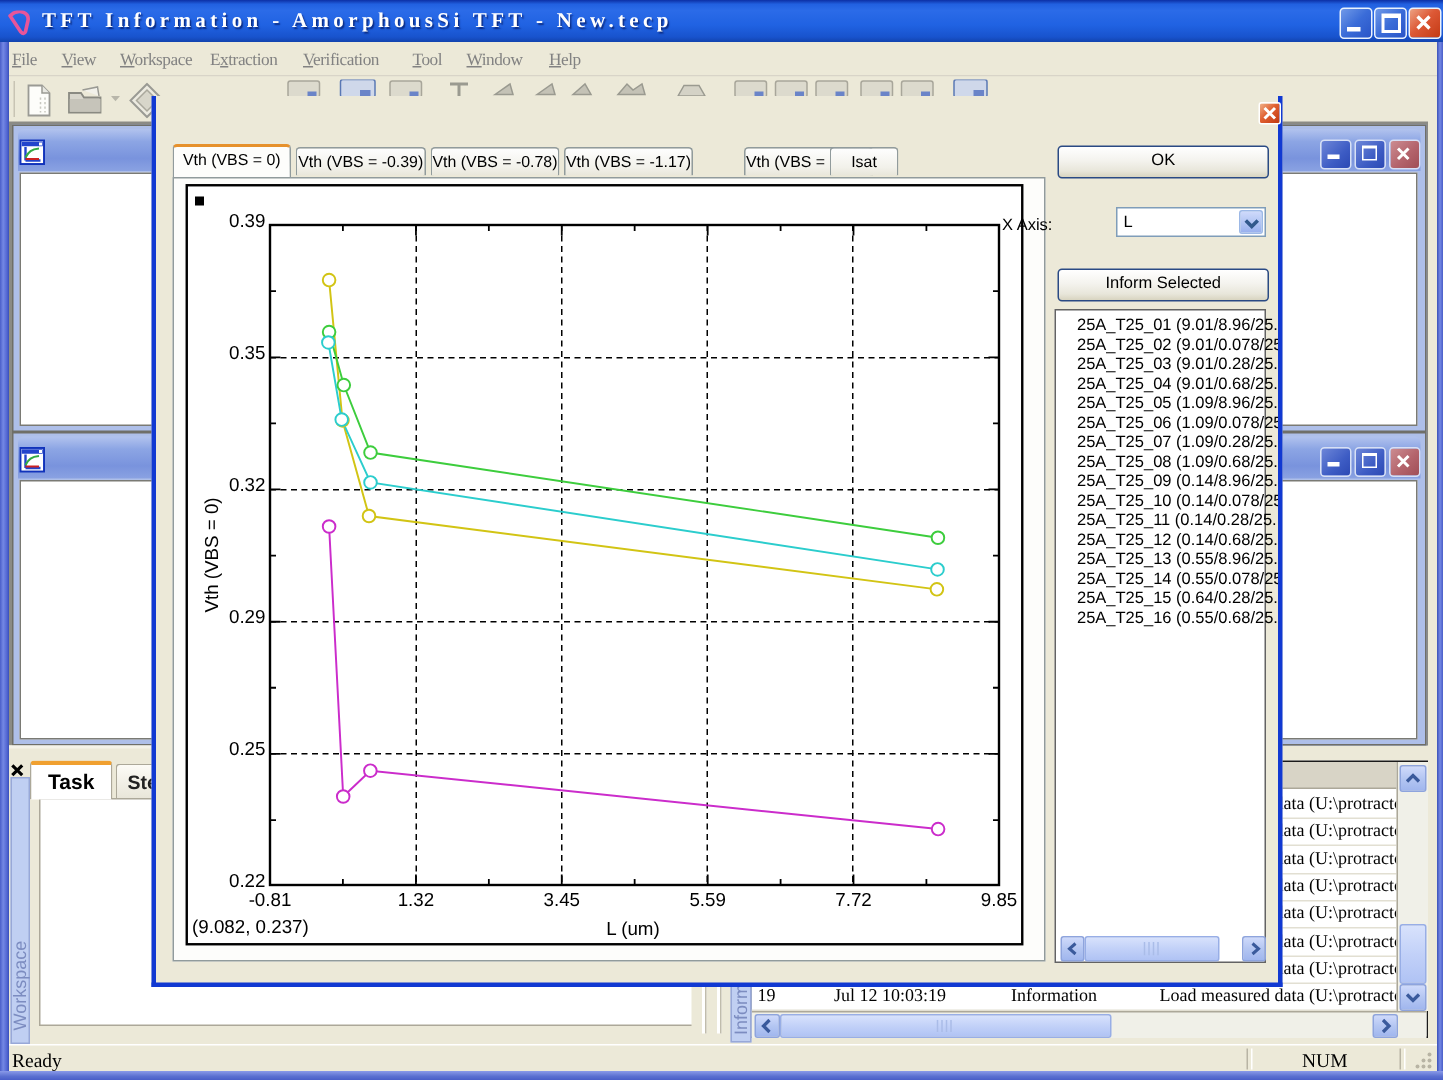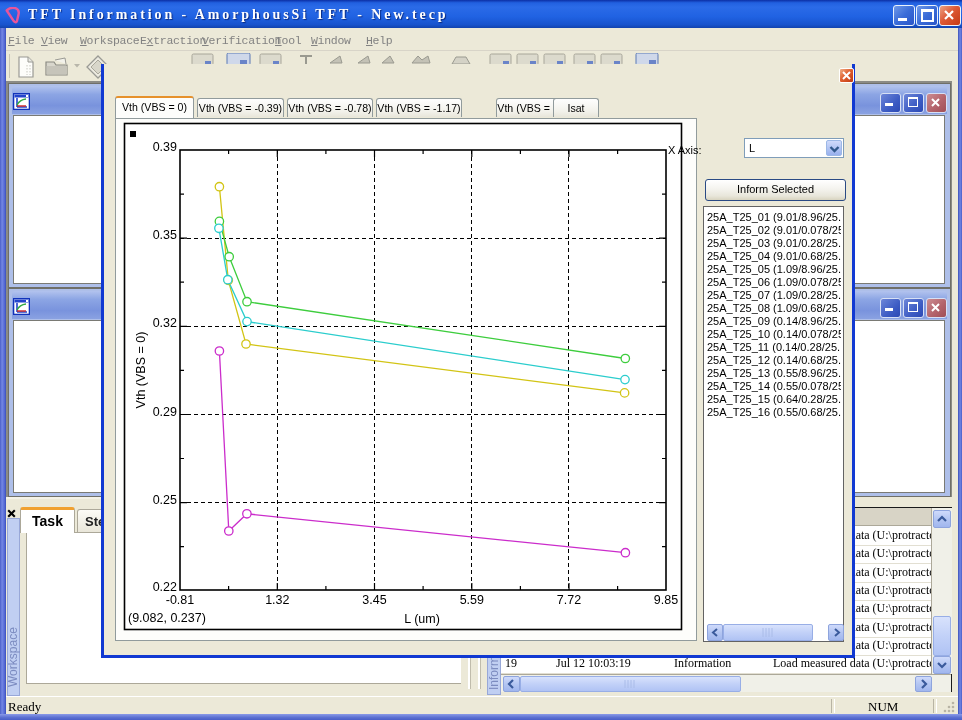--- a/index.html
+++ b/index.html
@@ -8,21 +8,21 @@
 
 #titlebar{left:0;top:0;width:962px;height:28px;
 background:linear-gradient(180deg,#0c2fa5 0%,#2160e0 10%,#2b6be8 25%,#2062e2 60%,#1853cd 88%,#1243ae 100%);}
 #titletext{left:28px;top:7px;color:#fff;font-family:"Liberation Serif",serif;font-weight:bold;font-size:14px;letter-spacing:2.9px;text-shadow:1px 1px 1px #0a2a80;}
 .capbtn{top:5px;width:20px;height:19px;border-radius:3px;border:1px solid #eaf2fd;
 background:linear-gradient(135deg,#7099e8 0%,#3a6cd8 50%,#2a55c8 100%);color:#fff;}
 #btnclose{background:linear-gradient(135deg,#eda283 0%,#dd5936 45%,#c43a15 100%);}
 .glyph{position:absolute;color:#fff;}
 
 #menubar{left:0;top:28px;width:962px;height:22px;background:#ece9d8;border-bottom:1px solid #d8d4c8;}
-.mi{position:absolute;top:6px;color:#828282;font-family:Liberation Mono, monospace;font-size:11.5px;letter-spacing:-0.3px;}
+.mi{position:absolute;top:6px;color:#828282;font-family:Liberation Serif, serif;font-size:11.5px;letter-spacing:-0.3px;}
 .mi u{text-decoration:underline;}
 
 #toolbar{left:0;top:51px;width:962px;height:30px;background:#ece9d8;}
 
 #mdi{left:6px;top:81px;width:946px;height:416px;background:#8b8b85;}
 .child{position:absolute;left:2px;width:941px;border:1px solid #6f6f68;background:#aebfe9;}
 .childtitle{position:absolute;left:3px;top:2px;right:3px;height:28px;border-radius:4px 4px 0 0;
 background:linear-gradient(180deg,#b2c3ee 0%,#8ca5e4 30%,#7993dd 70%,#8aa2e2 100%);}
 .childbody{position:absolute;left:4px;right:5px;background:#fff;border:1px solid #7a7a74;}
 .cbtn{position:absolute;top:9px;width:19px;height:18px;border-radius:3px;border:1px solid #d7e0f5;
@@ -60,21 +60,21 @@
 border:1px solid #919b9c;border-bottom:none;border-radius:3px 3px 0 0;
 font-size:10.6px;color:#000;text-align:center;line-height:19px;white-space:nowrap;}
 #tabsel{top:32px;height:22px;background:#fdfdfb;border-top:2px solid #e6912c;z-index:3;line-height:18px;}
 #tabpage{left:11px;top:54px;width:582px;height:523px;background:#fdfdfb;border:1px solid #919b9c;box-sizing:border-box;}
 
 .xpbtn{position:absolute;border:1px solid #2a4a84;border-radius:3px;
 background:linear-gradient(180deg,#ffffff 0%,#f4f3ee 45%,#e8e6da 80%,#d8d4c0 100%);
 font-size:11px;color:#000;text-align:center;}
 
 #listbox{left:599px;top:142px;width:141px;height:436px;background:#fff;border:1px solid #636363;font-size:11px;box-sizing:border-box;}
-#listbox .row{position:absolute;left:3px;white-space:nowrap;overflow:hidden;width:134px;}
+#listbox .row{position:absolute;left:14px;white-space:nowrap;overflow:hidden;width:134px;}
 </style></head>
 <body>
 <div class="abs" id="titlebar"></div>
 <svg class="abs" style="left:5px;top:7px" width="18" height="18" viewBox="0 0 18 18">
  <path d="M1.7 3.5 Q6 -0.5 10.5 1.2 Q14.5 2.8 13.6 7 L12 14 Q11 16.5 8.8 14.2 Z" fill="none" stroke="#e8559a" stroke-width="2.4" stroke-linejoin="round"></path>
 </svg>
 <div class="abs" id="titletext">TFT Information - AmorphousSi TFT - New.tecp</div>
 <div class="abs capbtn" style="left:893px;">
     <div class="glyph" style="left:4px;top:12px;width:9px;height:3px;background:#fff"></div>
   </div>
@@ -418,20 +418,21 @@
           <text x="259.5" y="486">3.45</text>
     <text x="356.8" y="486">5.59</text>
           <text x="454" y="486">7.72</text>
           <text x="551" y="486">9.85</text>
    </g>
    <text x="307" y="505" text-anchor="middle">L (um)</text>
    <text x="13" y="504">(9.082, 0.237)</text>
    <text x="30" y="252" text-anchor="middle" transform="rotate(-90 30 252)">Vth (VBS = 0)</text>
   </g>
  </svg>
+ <div class="xpbtn" style="left:601px;top:33px;width:139px;height:20px;line-height:19px;">OK</div>
  <div class="abs" style="left:564px;top:80px;font-size:11px;">X Axis:</div>
  <div class="abs" style="left:640px;top:74px;width:100px;height:20px;background:#fff;border:1px solid #7f9db9;font-size:11px;box-sizing:border-box;">
    <span style="position:absolute;left:4px;top:3px">L</span>
    <div style="position:absolute;right:1px;top:1px;width:16px;height:16px;border:1px solid #9cb8e6;border-radius:2px;background:linear-gradient(180deg,#cfdafb,#aec2f2 60%,#98b0ee);box-sizing:border-box;">
      <svg style="position:absolute;left:2px;top:4px" width="11" height="9">
           <path d="M1.5 2 L5.5 6 L9.5 2" stroke="#31598c" stroke-width="2.4" fill="none"></path>
         </svg>
    </div>
  </div>
  <div class="xpbtn" style="left:601px;top:115px;width:139px;height:20px;line-height:19px;">Inform Selected</div>

